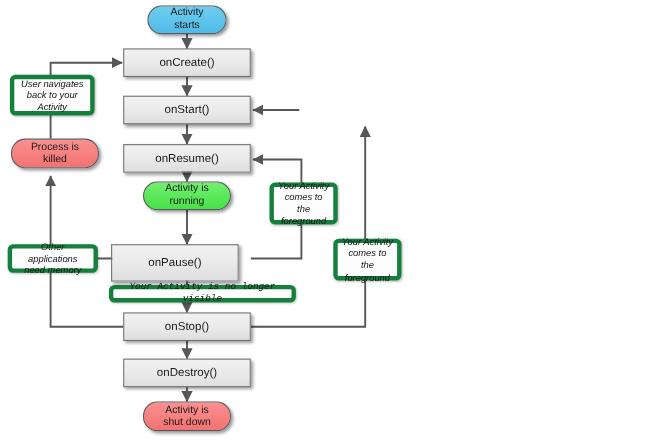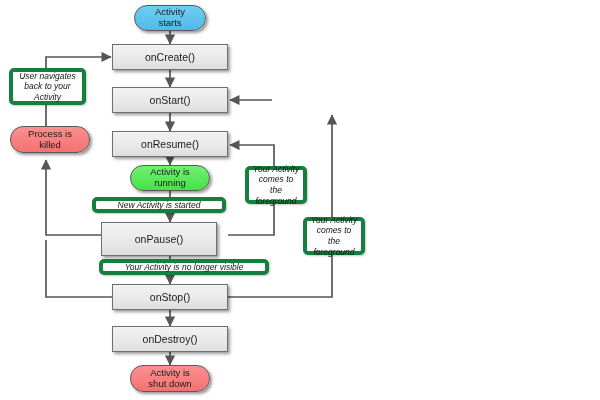--- a/index.html
+++ b/index.html
@@ -140,26 +140,27 @@
     <span style="white-space:pre-line;">Activity is
 shut down</span>
   </div>
 
   <div class="node label" style="left:9px;top:68px;width:77px;height:37px;">
     <span style="white-space:pre-line;">User navigates
 back to your
 Activity</span>
   </div>
 
-  <div class="node label" style="left:92px;top:197px;width:134px;height:16px;">
-    <span>New Activity is started</span>
+
+  <div class="node label" style="left:7px;top:222px;width:82px;height:26px;">
+    <span style="white-space:pre-line;">Other applications
+need memory</span>
   </div>
 
-
-  <div class="node label" style="left:99px;top:259px;width:170px;height:16px;">
+  <div class="node label" style="left:99px;top:259px;width:170px;height:16px;font-family:Liberation Mono, monospace;">
     <span>Your Activity is no longer visible</span>
   </div>
 
   <div class="node label" style="left:245px;top:166px;width:62px;height:38px;">
     <span style="white-space:pre-line;">Your Activity
 comes to the
 foreground</span>
   </div>
 
   <div class="node label" style="left:303px;top:217px;width:62px;height:38px;">

